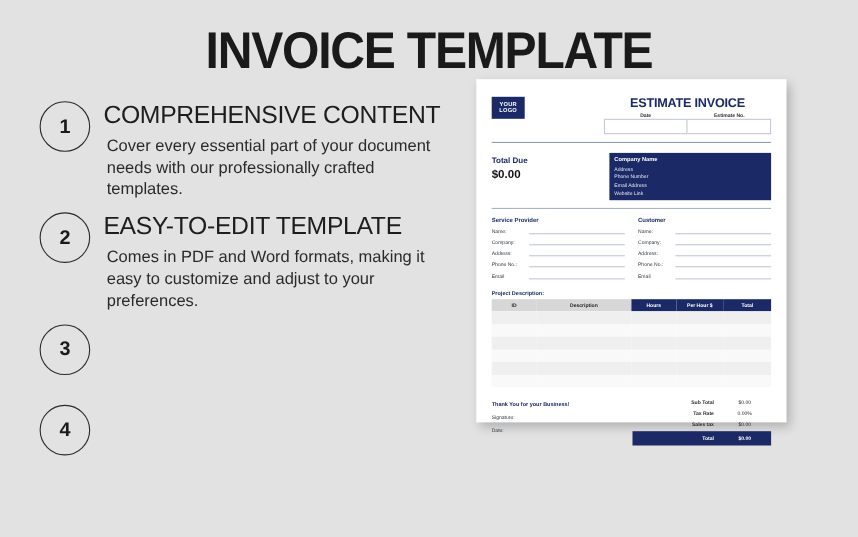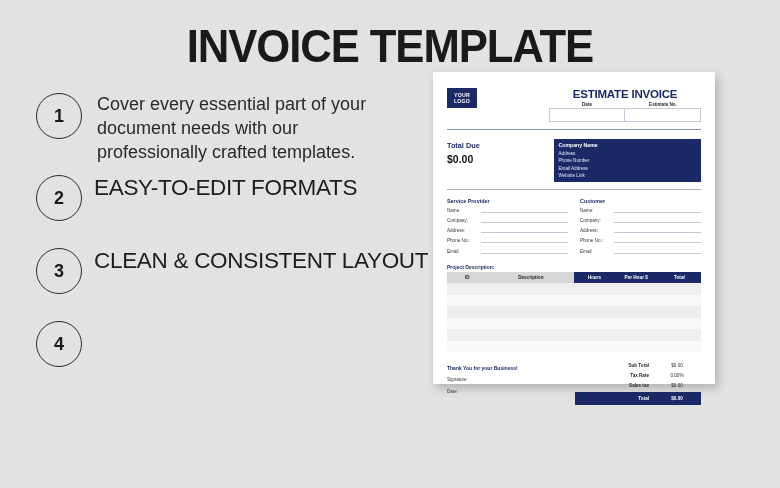--- a/index.html
+++ b/index.html
@@ -59,21 +59,21 @@
   .feature-head {
     font-size: 22.5px;
     font-weight: normal;
     letter-spacing: -0.3px;
     color: #1d1d1d;
     line-height: 1.15;
     margin-top: 4px;
     white-space: nowrap;
   }
   .feature-body {
-    font-size: 18px;
+    font-size: 15px;
     line-height: 1.32;
     color: #2a2a2a;
     margin-top: 5px;
     margin-left: 3px;
     max-width: 310px;
   }
 
   
   .doc {
     position: absolute;
@@ -185,31 +185,32 @@
 </style>
 </head>
 <body>
 
 <div class="page-title">INVOICE TEMPLATE</div>
 
 <div class="features">
 
   <div class="feature">
     <div class="feature-num">1</div>
+    <div class="feature-head">COMPREHENSIVE CONTENT</div>
     <div class="feature-body">Cover every essential part of your document needs with our professionally crafted templates.</div>
   </div>
 
   <div class="feature">
     <div class="feature-num">2</div>
-    <div class="feature-head">EASY-TO-EDIT FORMATS</div>
+    <div class="feature-head">EASY-TO-EDIT TEMPLATE</div>
+    <div class="feature-body">Comes in PDF and Word formats, making it easy to customize and adjust to your preferences.</div>
   </div>
 
   <div class="feature">
     <div class="feature-num">3</div>
-    <div class="feature-head">CLEAN &amp; CONSISTENT LAYOUT</div>
   </div>
 
   <div class="feature">
     <div class="feature-num">4</div>
   </div>
 
 </div>
 
 <div class="doc">
 

